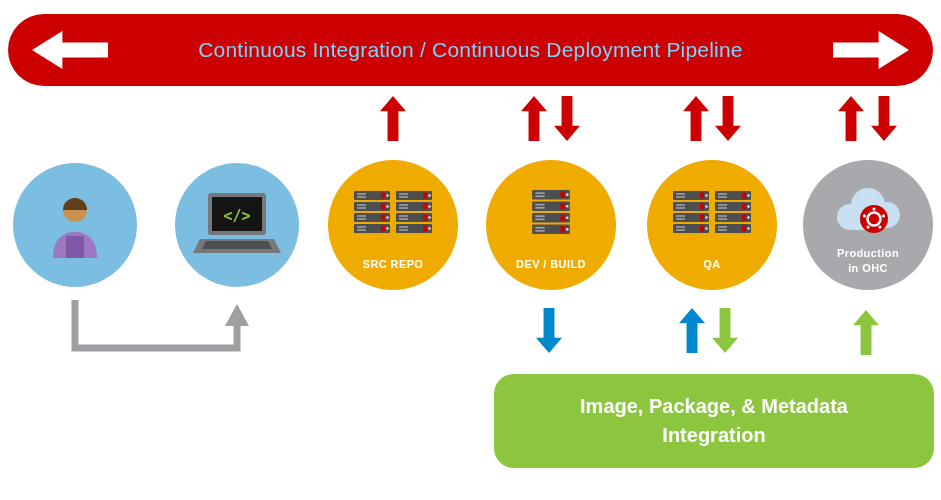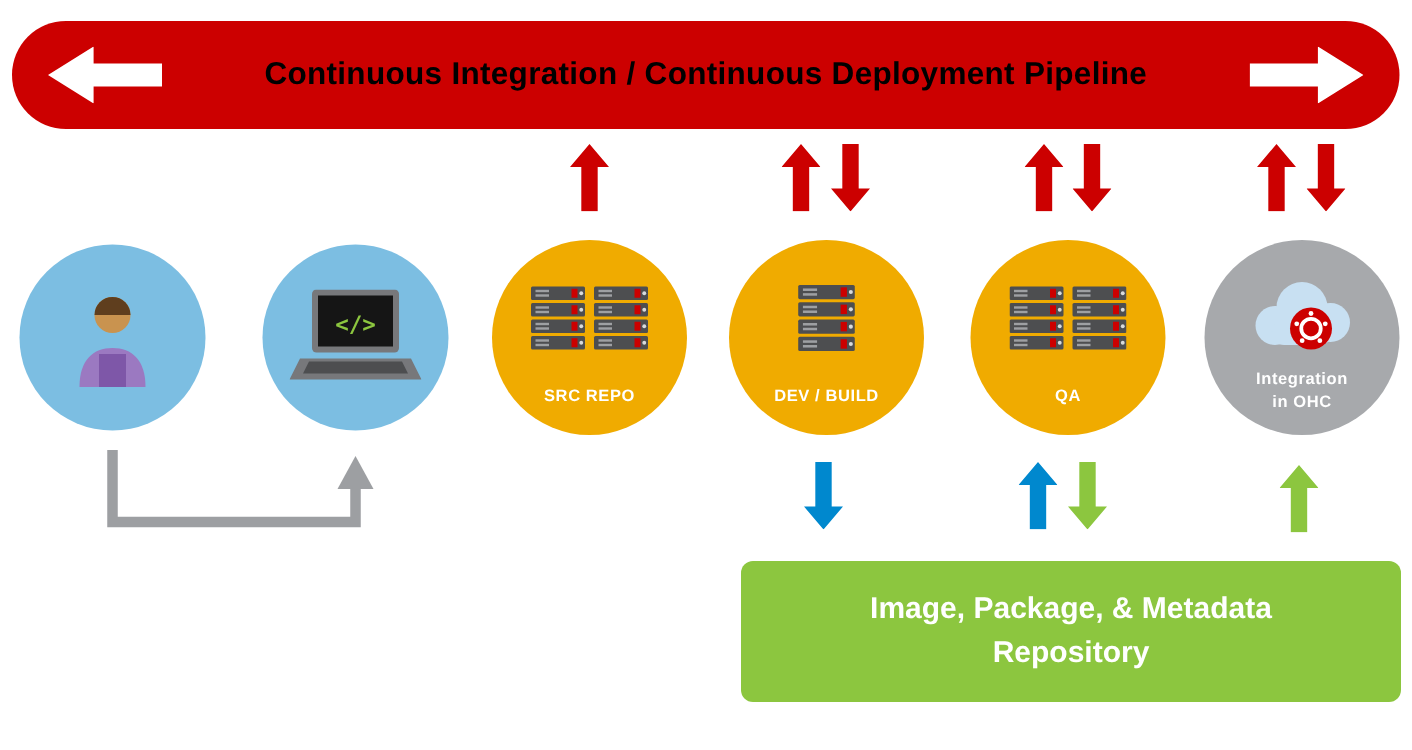--- a/index.html
+++ b/index.html
@@ -9,21 +9,21 @@
     font-family:"Liberation Sans", sans-serif;
   }
 
   
   .banner {
     position:absolute; left:8px; top:14px; width:925px; height:72px;
     background:var(--red, #CC0000); border-radius:36px;
     display:flex; align-items:center; justify-content:center;
   }
   .banner-title {
-    color:#000000; font-weight:bold; font-size:21px; letter-spacing:.2px;
+    color:#7dd3fc; font-weight:normal; font-size:21px; letter-spacing:.2px;
     white-space:nowrap;
   }
   .h-arrow {
     position:absolute; top:50%; transform:translateY(-50%);
     width:76px; height:38px; background:#fff;
   }
   .h-left  { left:24px;  clip-path:polygon(0 50%, 40% 0, 40% 30%, 100% 30%, 100% 70%, 40% 70%, 40% 100%); }
   .h-right { right:24px; clip-path:polygon(100% 50%, 60% 0, 60% 30%, 0 30%, 0 70%, 60% 70%, 60% 100%); }
 
   
@@ -42,21 +42,21 @@
   .node-label-2line { bottom:15px; line-height:1.3; }
 
   
   .v-arrow { position:absolute; width:26px; height:45px; }
   .v-up   { clip-path:polygon(50% 0, 100% 34%, 71% 34%, 71% 100%, 29% 100%, 29% 34%, 0 34%); }
   .v-down { clip-path:polygon(50% 100%, 0 66%, 29% 66%, 29% 0, 71% 0, 71% 66%, 100% 66%); }
 
   
   .repo-box {
     position:absolute; left:494px; top:374px; width:440px; height:94px;
-    background:var(--green, #8CC63F); border-radius:8px;
+    background:var(--green, #8CC63F); border-radius:20px;
     display:flex; flex-direction:column; align-items:center; justify-content:center;
     color:#fff; font-weight:bold; font-size:20px; line-height:1.45; text-align:center;
   }
 
   
   .connector { position:absolute; left:60px; top:296px; }
 
   svg { display:block; }
 </style>
 </head>
@@ -154,26 +154,26 @@
     <circle cx="46" cy="36" r="6.5" fill="none" stroke="#fff" stroke-width="2.5"></circle>
     <g style="fill:#fff">
       <circle cx="46" cy="26" r="1.6"></circle>
       <circle cx="55.5" cy="32.9" r="1.6"></circle>
       <circle cx="51.9" cy="44.1" r="1.6"></circle>
       <circle cx="40.1" cy="44.1" r="1.6"></circle>
       <circle cx="36.5" cy="32.9" r="1.6"></circle>
     </g>
   </svg>
   <div class="node-label node-label-2line">
-    <div>Integration</div>
+    <div>Production</div>
     <div>in OHC</div>
   </div>
 </div>
 
 <svg class="connector" width="200" height="60" viewBox="0 0 200 60">
   <path d="M15 4 L15 52 L177 52 L177 28" fill="none" style="stroke:var(--gray, #9D9FA2)" stroke-width="7"></path>
   <polygon points="165,30 189,30 177,8" style="fill:var(--gray, #9D9FA2)"></polygon>
 </svg>
 
 <div class="repo-box">
   <div>Image, Package, &amp; Metadata</div>
-  <div>Repository</div>
+  <div>Integration</div>
 </div>
 
 </body></html>

